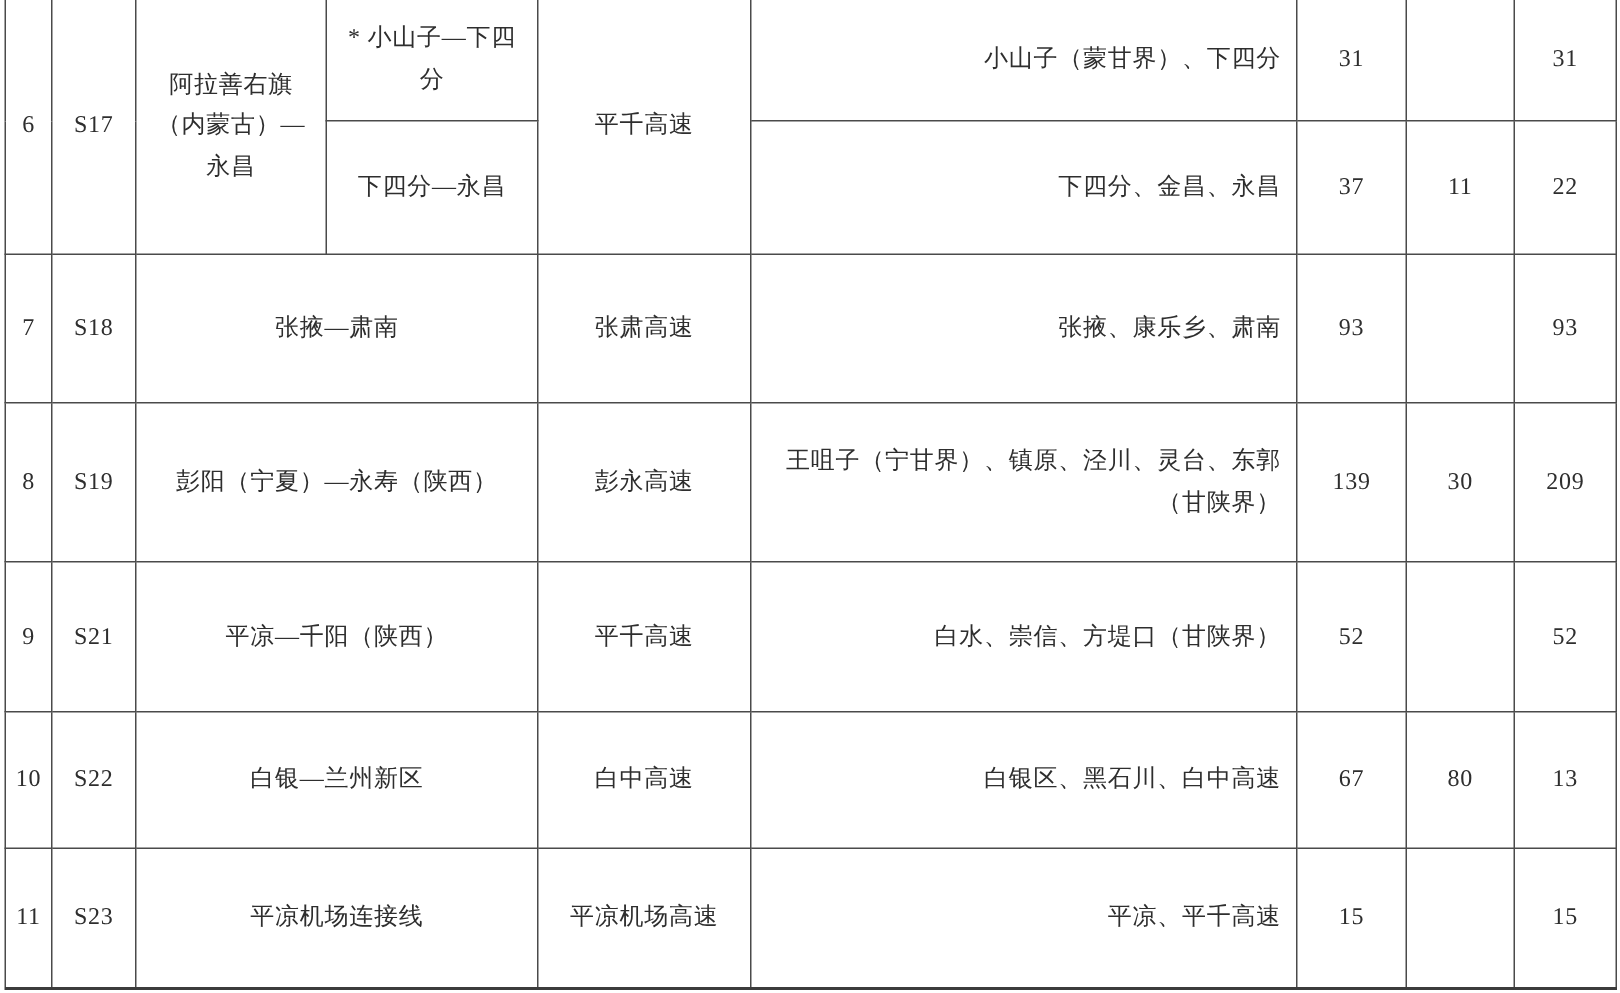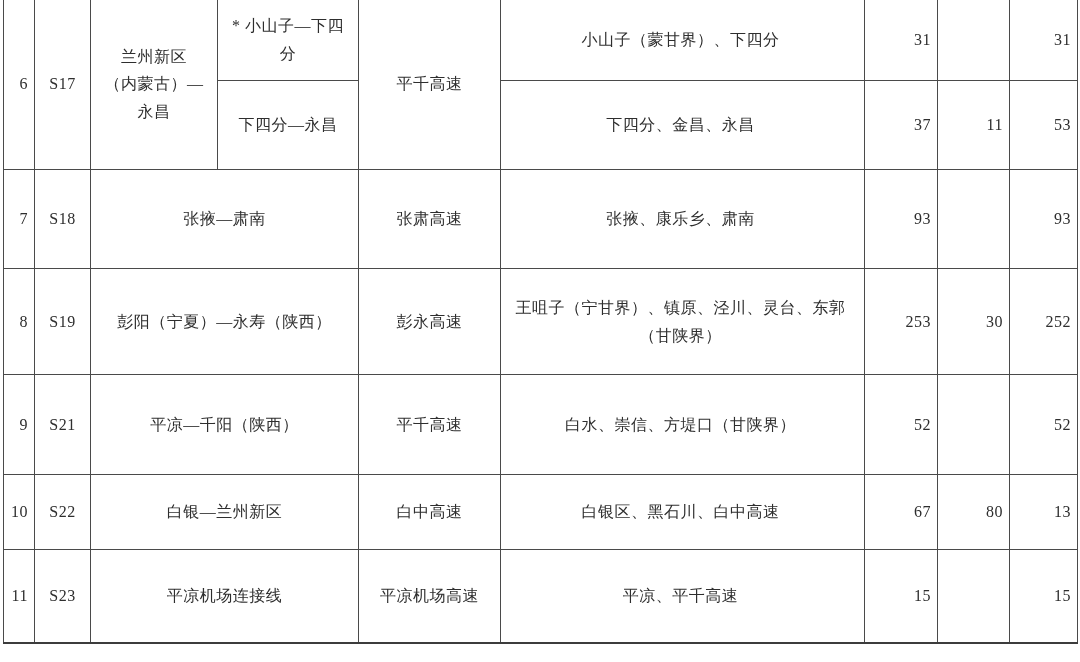--- a/index.html
+++ b/index.html
@@ -33,26 +33,25 @@
     vertical-align: middle;
     font-size: 16px;
     color: #2e2e2e;
     line-height: 1.7;
     padding: 2px 6px;
     white-space: pre-line;
     letter-spacing: 0.5px;
     overflow: hidden;
   }
   td.control {
-    text-align: center;
+    text-align: right;
     padding-right: 10px;
   }
   td.num, td.mile {
     font-variant-numeric: lining-nums;
-    text-align: right;
   }
 </style>
 </head>
 <body>
 
 <div id="stage">
   <table>
     <colgroup>
       <col style="width:31px">
       <col style="width:56px">
@@ -62,73 +61,73 @@
       <col style="width:364px">
       <col style="width:73px">
       <col style="width:72px">
       <col style="width:68px">
     </colgroup>
     <tbody>
 
       <tr style="height:82px">
         <td class="num" rowspan="2">6</td>
         <td rowspan="2">S17</td>
-        <td rowspan="2">兰州新区
+        <td rowspan="2">阿拉善右旗
 （内蒙古）—
 永昌</td>
         <td>* 小山子—下四分</td>
         <td rowspan="2">平千高速</td>
         <td class="control">小山子（蒙甘界）、下四分</td>
         <td class="mile">31</td>
         <td class="mile"></td>
         <td class="mile">31</td>
       </tr>
       <tr style="height:89px">
         <td>下四分—永昌</td>
         <td class="control">下四分、金昌、永昌</td>
         <td class="mile">37</td>
         <td class="mile">11</td>
-        <td class="mile">53</td>
+        <td class="mile">22</td>
       </tr>
 
       <tr style="height:99px">
         <td class="num">7</td>
         <td>S18</td>
         <td colspan="2">张掖—肃南</td>
         <td>张肃高速</td>
         <td class="control">张掖、康乐乡、肃南</td>
         <td class="mile">93</td>
         <td class="mile"></td>
         <td class="mile">93</td>
       </tr>
 
       <tr style="height:106px">
         <td class="num">8</td>
         <td>S19</td>
         <td colspan="2">彭阳（宁夏）—永寿（陕西）</td>
         <td>彭永高速</td>
         <td class="control">王咀子（宁甘界）、镇原、泾川、灵台、东郭
 （甘陕界）</td>
-        <td class="mile">253</td>
+        <td class="mile">139</td>
         <td class="mile">30</td>
-        <td class="mile">252</td>
+        <td class="mile">209</td>
       </tr>
 
       <tr style="height:100px">
         <td class="num">9</td>
         <td>S21</td>
         <td colspan="2">平凉—千阳（陕西）</td>
         <td>平千高速</td>
         <td class="control">白水、崇信、方堤口（甘陕界）</td>
         <td class="mile">52</td>
         <td class="mile"></td>
         <td class="mile">52</td>
       </tr>
 
-      <tr style="height:75px">
+      <tr style="height:91px">
         <td class="num">10</td>
         <td>S22</td>
         <td colspan="2">白银—兰州新区</td>
         <td>白中高速</td>
         <td class="control">白银区、黑石川、白中高速</td>
         <td class="mile">67</td>
         <td class="mile">80</td>
         <td class="mile">13</td>
       </tr>
 

